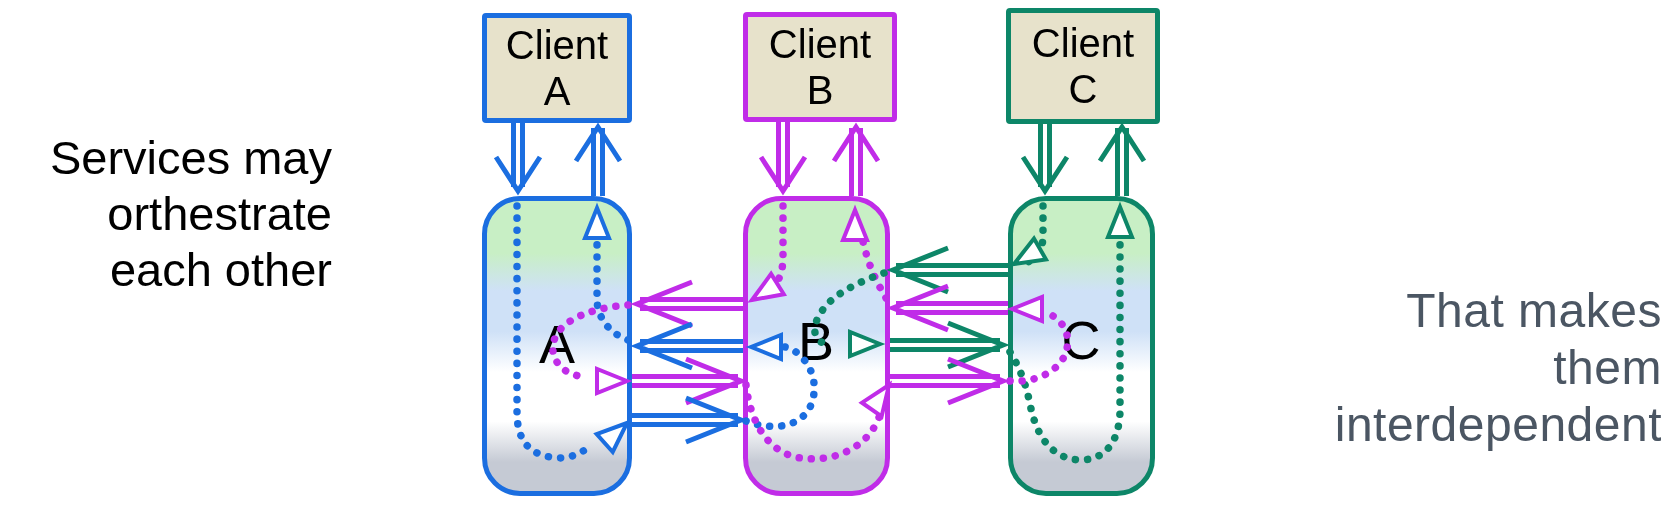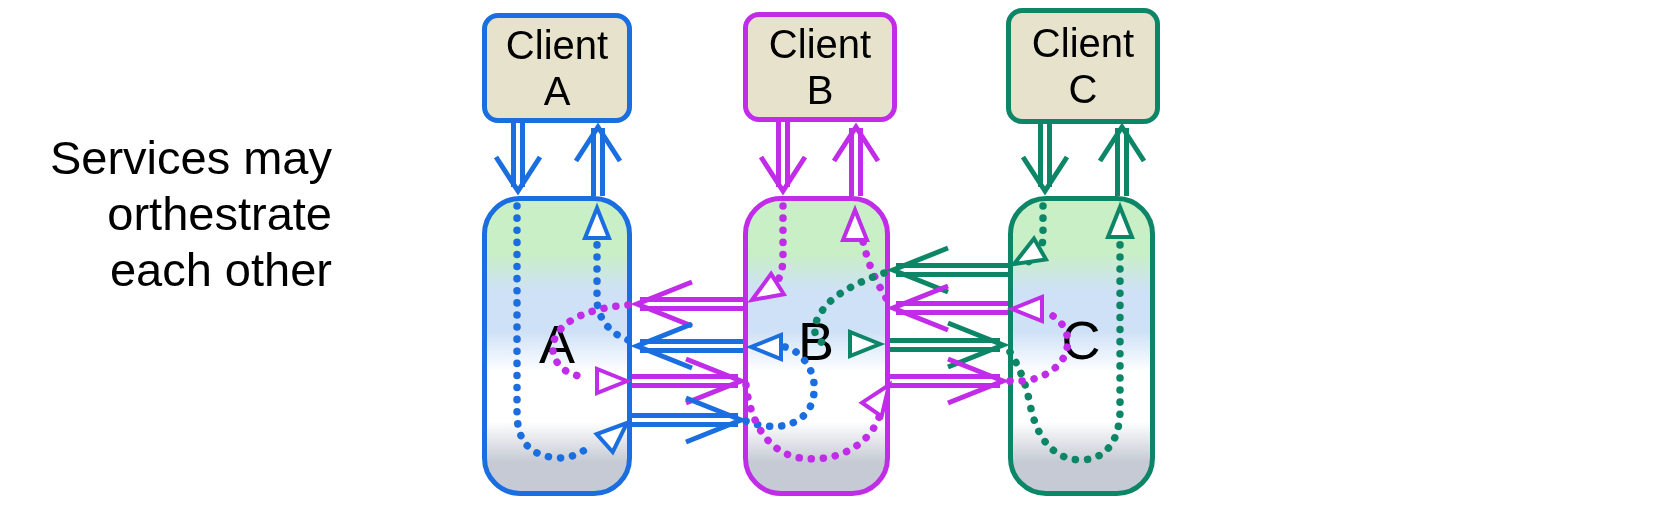--- a/index.html
+++ b/index.html
@@ -4,21 +4,21 @@
 <style>
   html,body{margin:0;padding:0;background:#fff;}
   #canvas{
     position:relative;width:1661px;height:516px;background:#ffffff;
     font-family:"Liberation Sans", sans-serif;overflow:hidden;
   }
   .caption{position:absolute;text-align:right;white-space:pre-line;}
   #caption-left{left:0;top:130px;width:332px;font-size:47px;line-height:56px;color:var(--left_text,#000);}
   #caption-right{left:1232px;top:282px;width:430px;font-size:48px;line-height:57px;letter-spacing:.5px;color:var(--right_text,#4b5663);}
   .client-box{
-    position:absolute;box-sizing:border-box;border-radius:16px;border:5px solid #ec4899;
+    position:absolute;box-sizing:border-box;border-radius:4px;border:5px solid #ec4899;
     background:var(--client_fill,#e7e2cb);display:flex;align-items:center;justify-content:center;
   }
   .client-label{font-size:40px;line-height:46px;color:#000;text-align:center;white-space:pre-line;}
   .service-box{
     position:absolute;box-sizing:border-box;border-radius:38px;border:5px solid #000;top:196px;height:300px;
     background:linear-gradient(180deg,
       var(--grad_green,#c8efc5) 0%, var(--grad_green,#c8efc5) 18%,
       var(--grad_blue,#cfe1f7) 31%, var(--grad_blue,#cfe1f7) 45%,
       #ffffff 59%, #ffffff 76%,
       var(--grad_gray,#c5cad4) 90%, var(--grad_gray,#c5cad4) 100%);
@@ -36,20 +36,23 @@
   .tri{fill:#fff;stroke-width:4;}
 </style>
 </head>
 <body>
 
 <div id="canvas">
 
   <div id="caption-left" class="caption">Services may
 orthestrate
 each other</div>
+  <div id="caption-right" class="caption">That makes
+them
+interdependent</div>
 
   <div class="client-box border-a" style="left:482px;top:13px;width:150px;height:110px;">
     <span class="client-label">Client
 A</span>
   </div>
   <div class="client-box border-b" style="left:743px;top:12px;width:154px;height:110px;">
     <span class="client-label">Client
 B</span>
   </div>
   <div class="client-box border-c" style="left:1006px;top:8px;width:154px;height:116px;">

